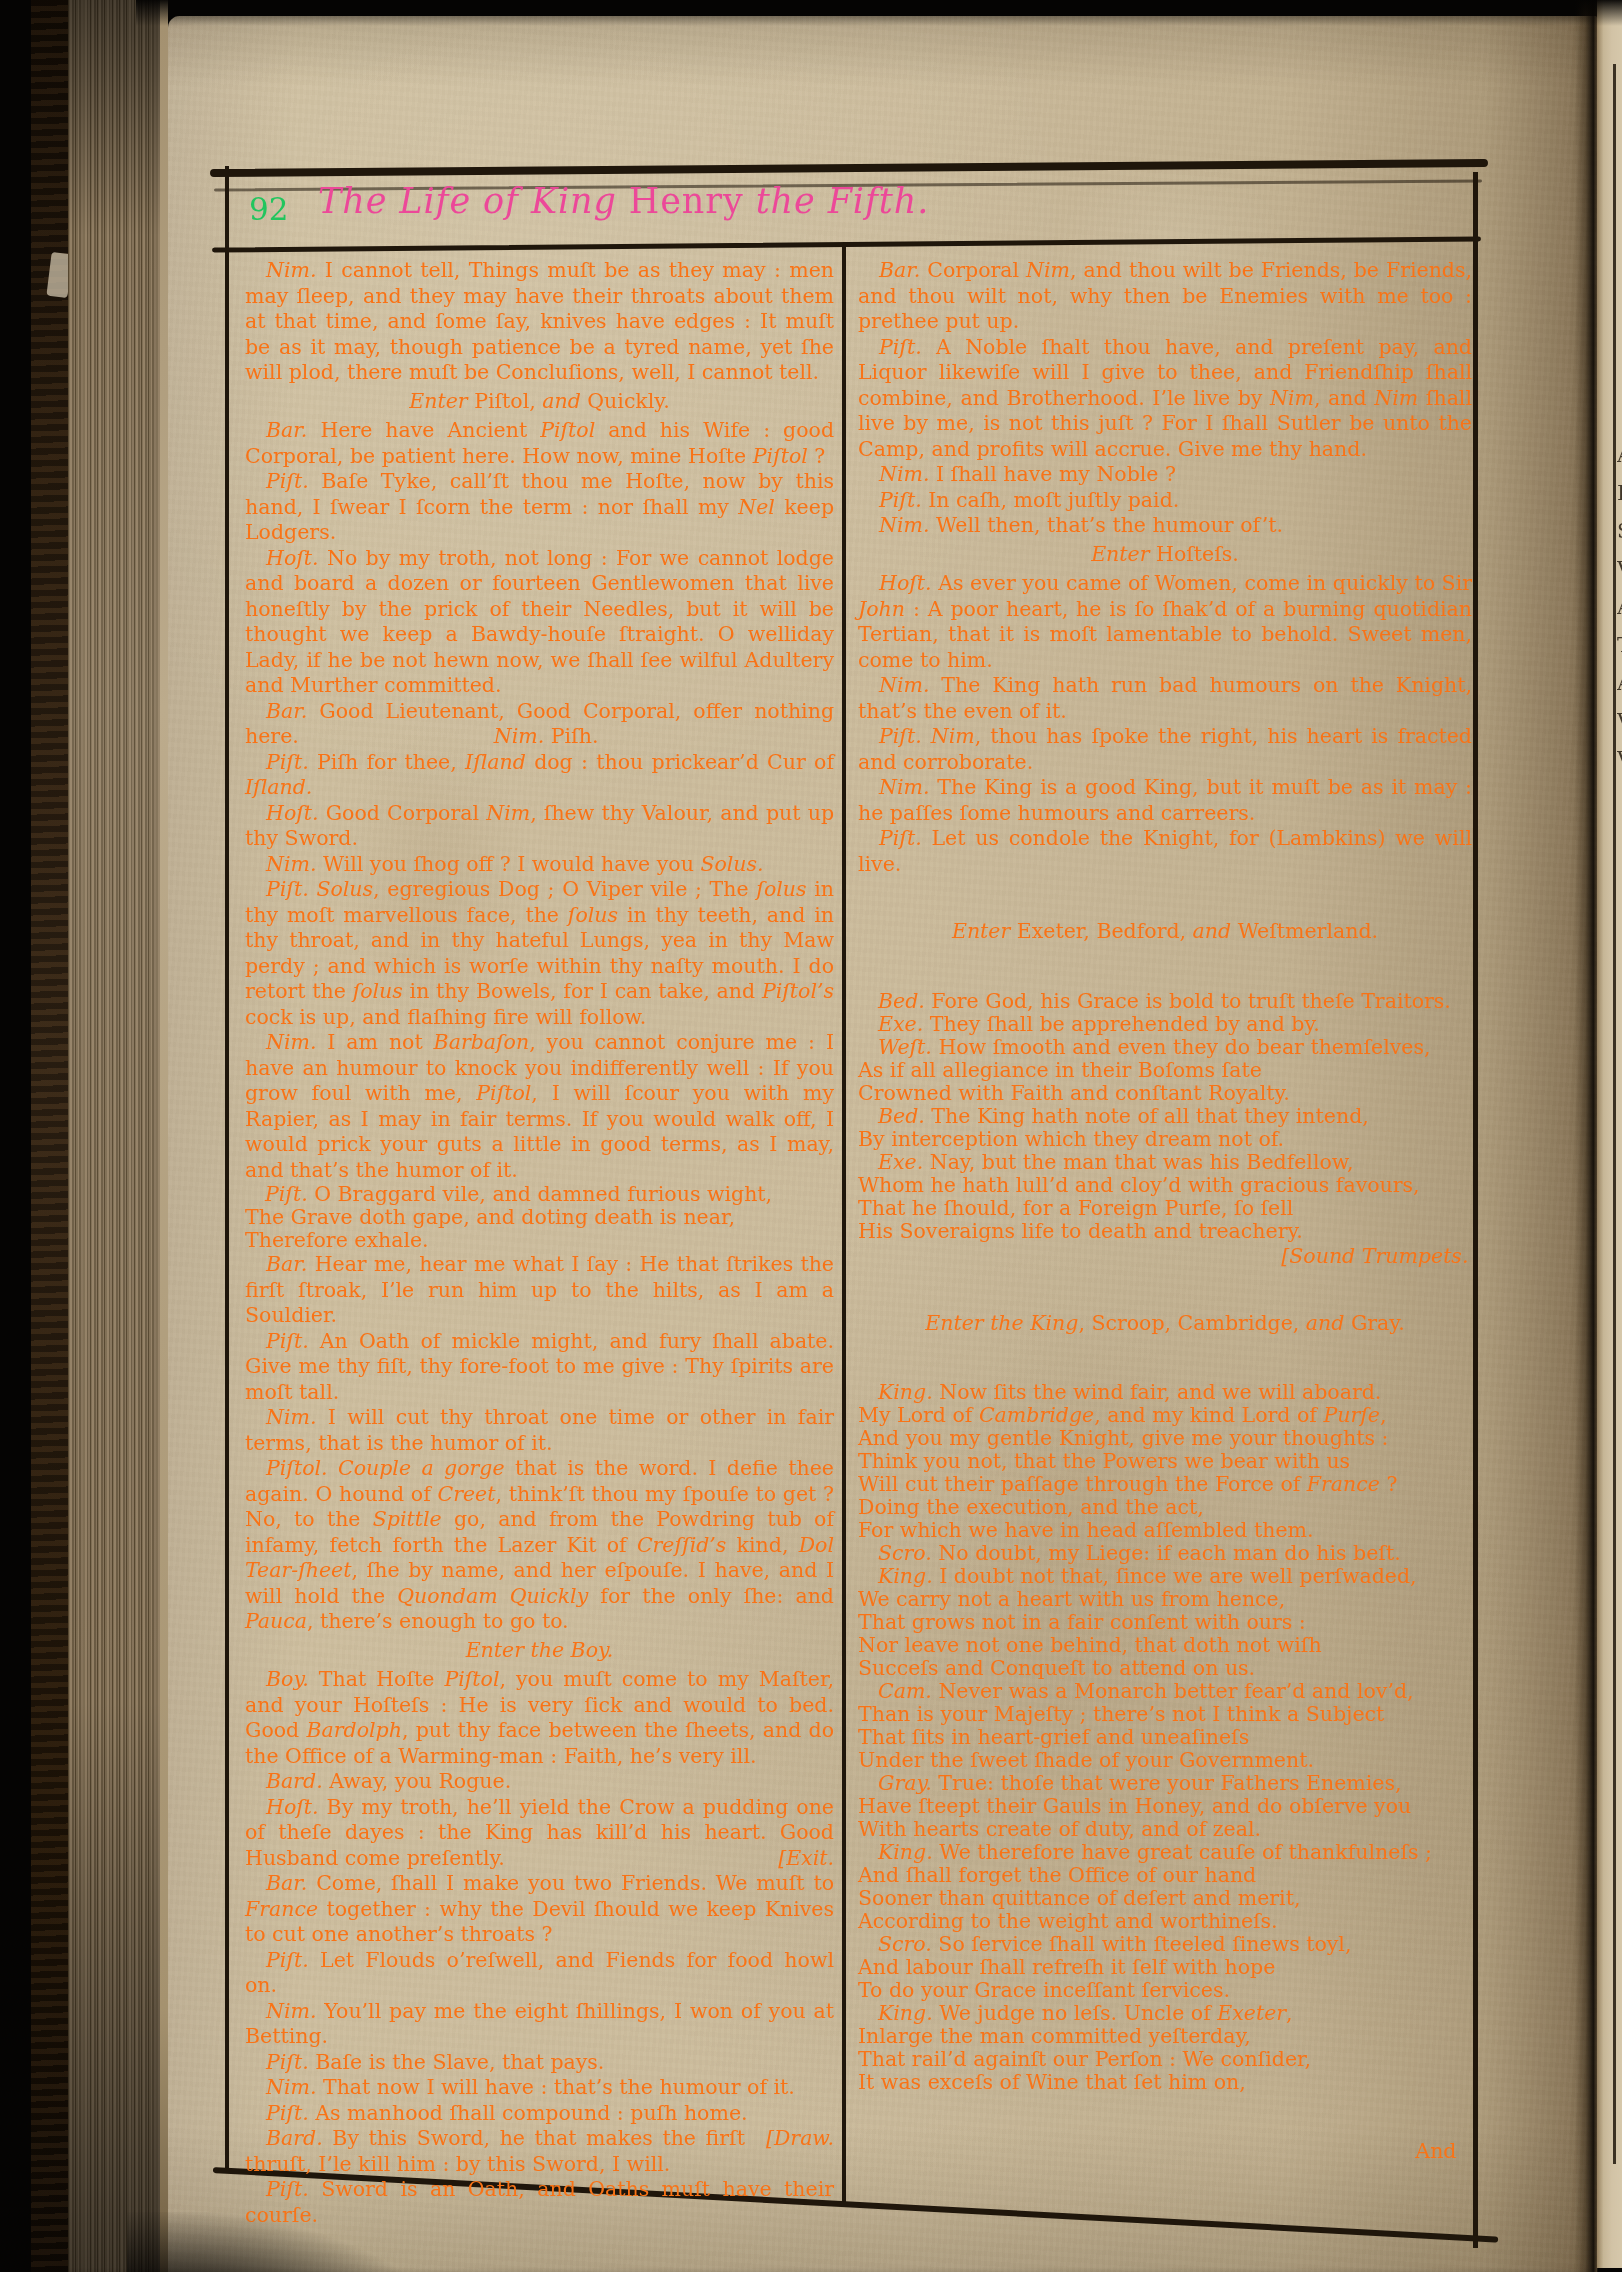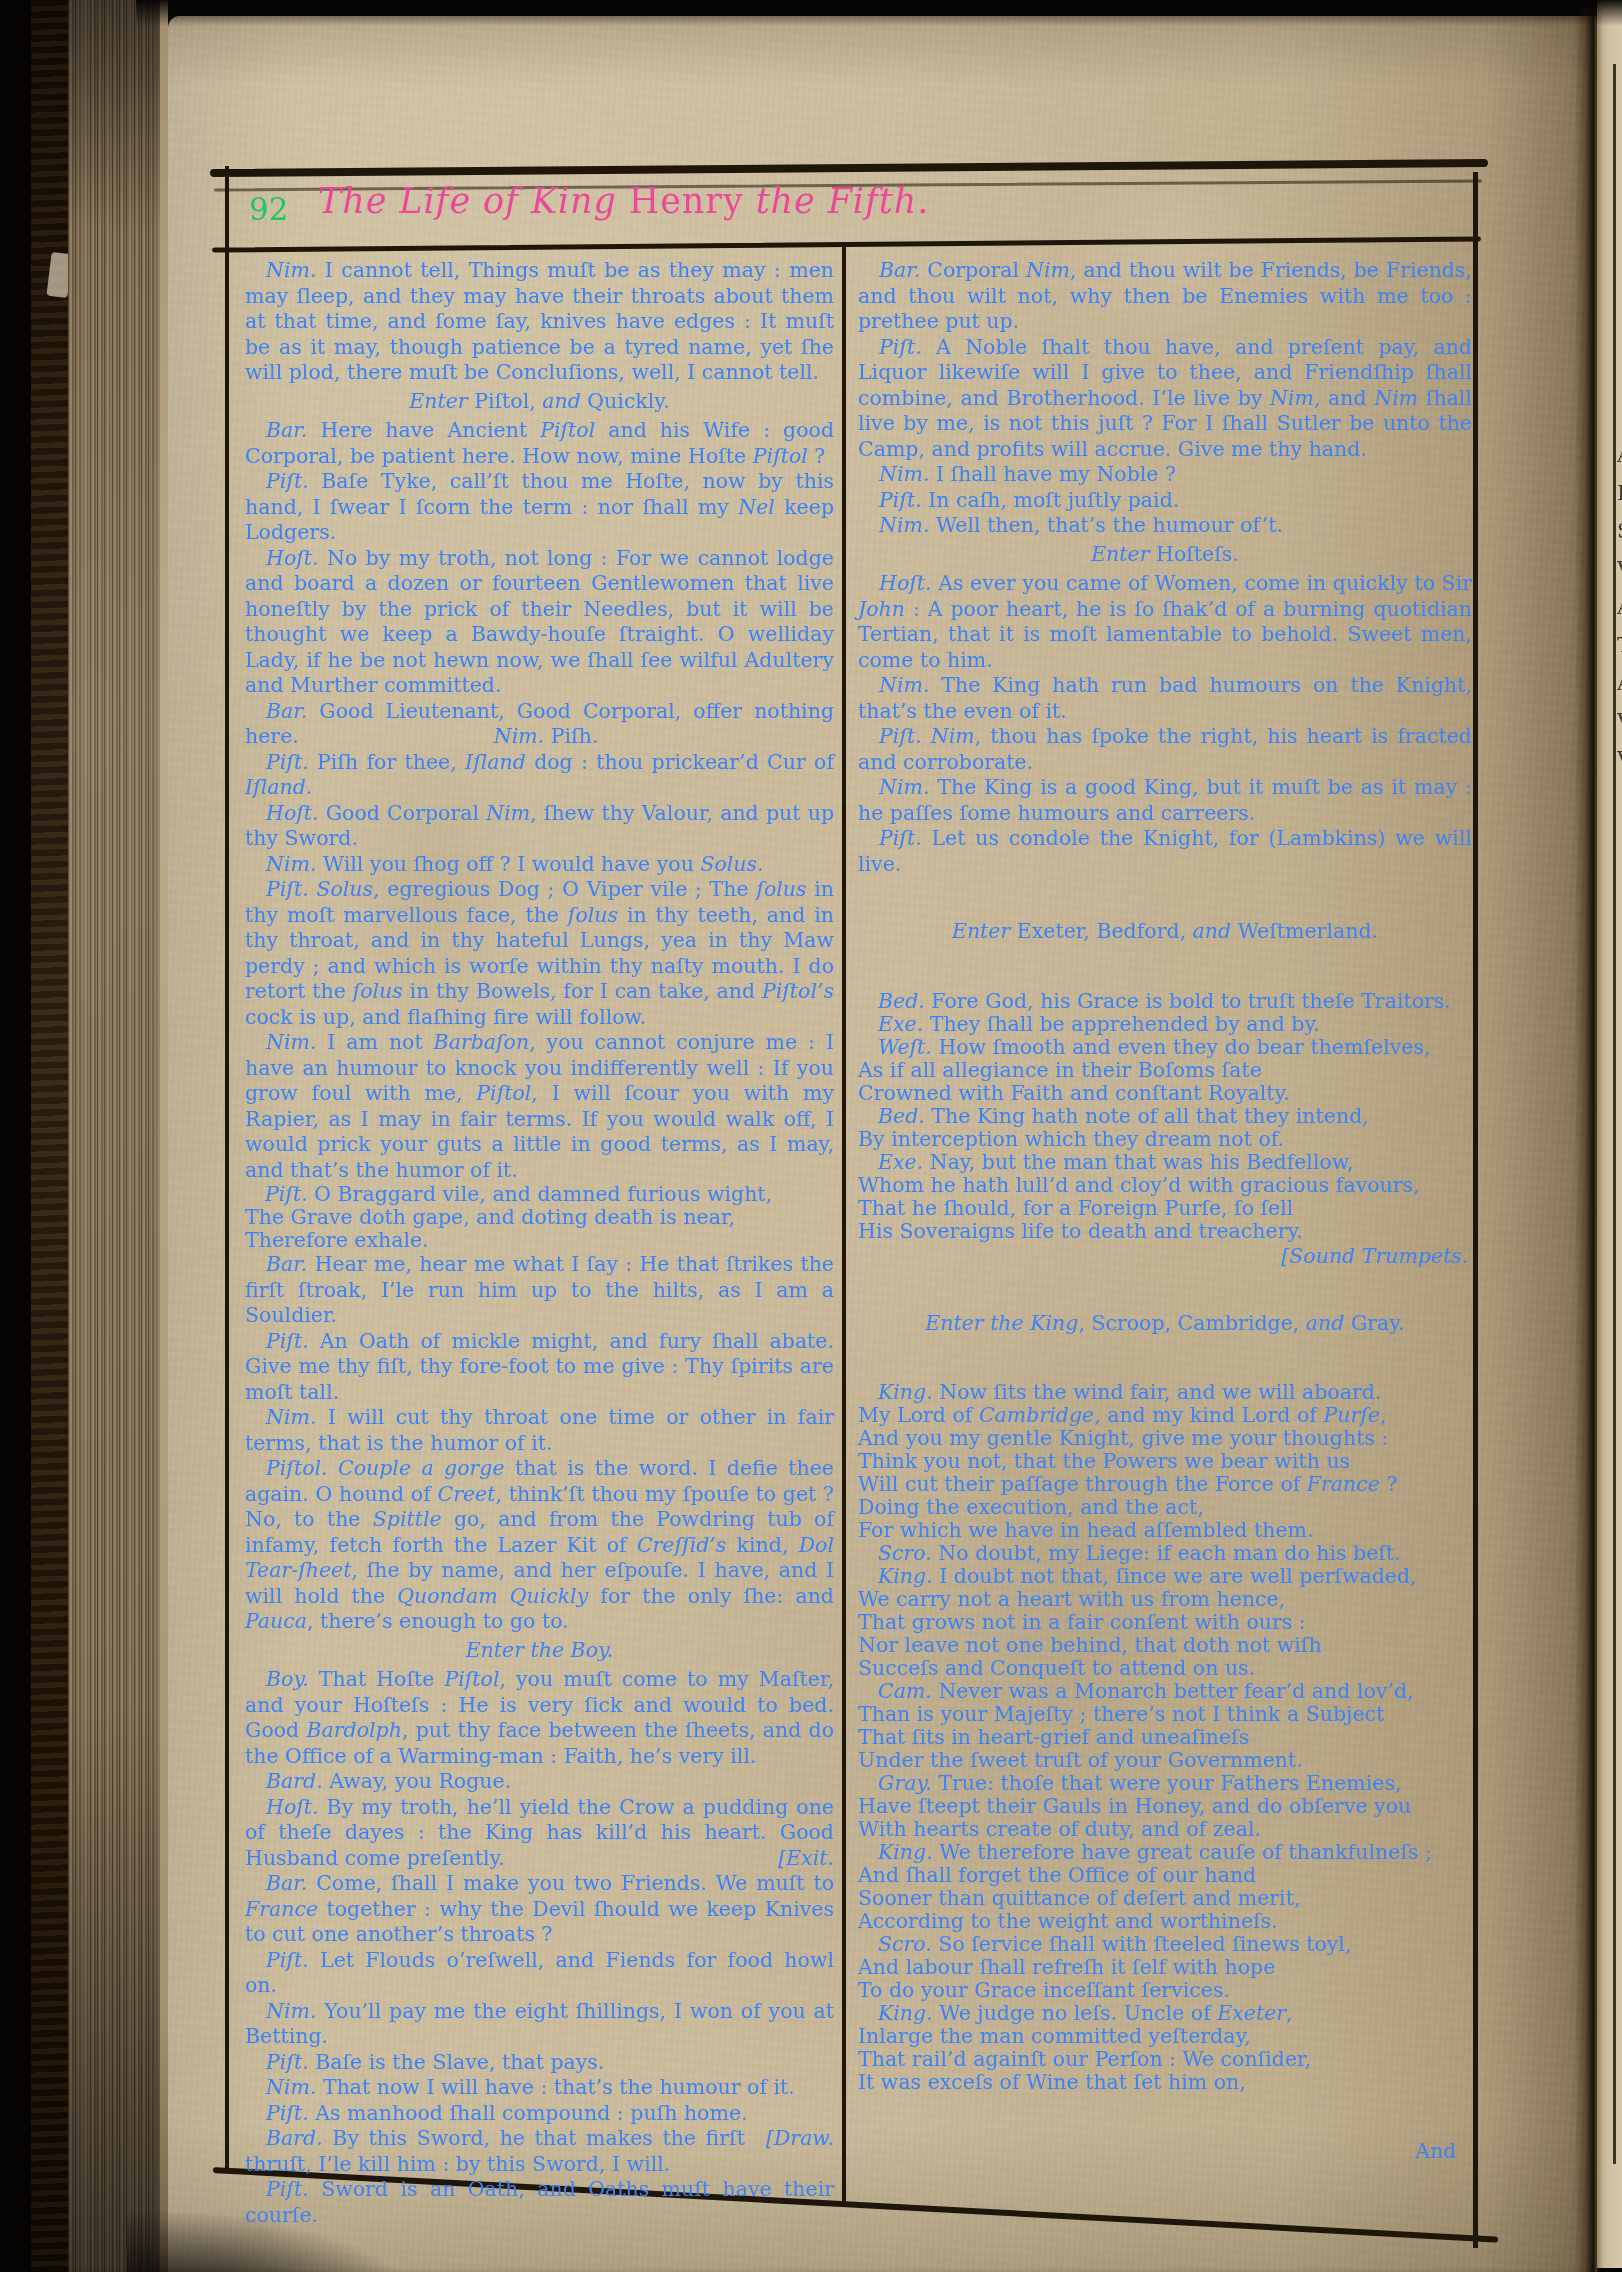--- a/index.html
+++ b/index.html
@@ -52,21 +52,21 @@
   .v-left{left:225px;top:166px;width:4.1px;height:2005px;}
   .v-center{left:842px;top:245px;width:3.6px;height:1958px;}
   .v-right{left:1473px;top:172px;width:4.5px;height:2076px;}
 
   
   .pagenum{position:absolute;left:249px;top:191px;font-size:31px;color:#22c55e;}
   .rtitle{position:absolute;left:318px;top:181px;width:1045px;text-align:left;font-size:35px;color:#ec4899;letter-spacing:0.9px;}
   .rtitle .i{font-style:italic;}
 
   
-  .col{position:absolute;top:258px;font-size:20.5px;color:#3b82f6;text-rendering:optimizeLegibility;}
+  .col{position:absolute;top:258px;font-size:20.5px;color:#f97316;text-rendering:optimizeLegibility;}
   .col-left{left:245px;width:589px;}
   .col-right{left:858px;width:614px;}
   .sp{line-height:25.5px;text-align:justify;text-indent:21px;}
   .stage{line-height:25.5px;text-align:center;margin:3.6px 0;}
   .stage.big{margin:42px 0 45px;}
   .vl{line-height:23px;}
   .vl.ind{padding-left:20px;}
   .tr-line{line-height:23.6px;text-align:right;padding-right:3.6px;margin:2.7px 0 0.9px;}
   .catch{margin-top:46px;text-align:right;padding-right:15.5px;line-height:23.6px;}
   .i{font-style:italic;}
@@ -173,21 +173,21 @@
         <div class="vl"><span class="r">For which we have in head aſſembled them.</span></div>
         <div class="vl ind"><span class="i">Scro.</span><span class="r"> No doubt, my Liege:  if each man do his beſt.</span></div>
         <div class="vl ind"><span class="i">King.</span><span class="r"> I doubt not that, ſince we are well perſwaded,</span></div>
         <div class="vl"><span class="r">We carry not a heart with us from hence,</span></div>
         <div class="vl"><span class="r">That grows not in a fair conſent with ours :</span></div>
         <div class="vl"><span class="r">Nor leave not one behind, that doth not wiſh</span></div>
         <div class="vl"><span class="r">Succeſs and Conqueſt to attend on us.</span></div>
         <div class="vl ind"><span class="i">Cam.</span><span class="r"> Never was a Monarch better fear’d and lov’d,</span></div>
         <div class="vl"><span class="r">Than is your Majeſty ;  there’s not I think a Subject</span></div>
         <div class="vl"><span class="r">That ſits in heart-grief and uneaſineſs</span></div>
-        <div class="vl"><span class="r">Under the ſweet truſt of your Government.</span></div>
+        <div class="vl"><span class="r">Under the ſweet ſhade of your Government.</span></div>
         <div class="vl ind"><span class="i">Gray.</span><span class="r"> True:  thoſe that were your Fathers Enemies,</span></div>
         <div class="vl"><span class="r">Have ſteept their Gauls in Honey, and do obſerve you</span></div>
         <div class="vl"><span class="r">With hearts create of duty, and of zeal.</span></div>
         <div class="vl ind"><span class="i">King.</span><span class="r"> We therefore have great cauſe of thankfulneſs ;</span></div>
         <div class="vl"><span class="r">And ſhall forget the Office of our hand</span></div>
         <div class="vl"><span class="r">Sooner than quittance of deſert and merit,</span></div>
         <div class="vl"><span class="r">According to the weight and worthineſs.</span></div>
         <div class="vl ind"><span class="i">Scro.</span><span class="r"> So ſervice ſhall with ſteeled ſinews toyl,</span></div>
         <div class="vl"><span class="r">And labour ſhall refreſh it ſelf with hope</span></div>
         <div class="vl"><span class="r">To do your Grace inceſſant ſervices.</span></div>

